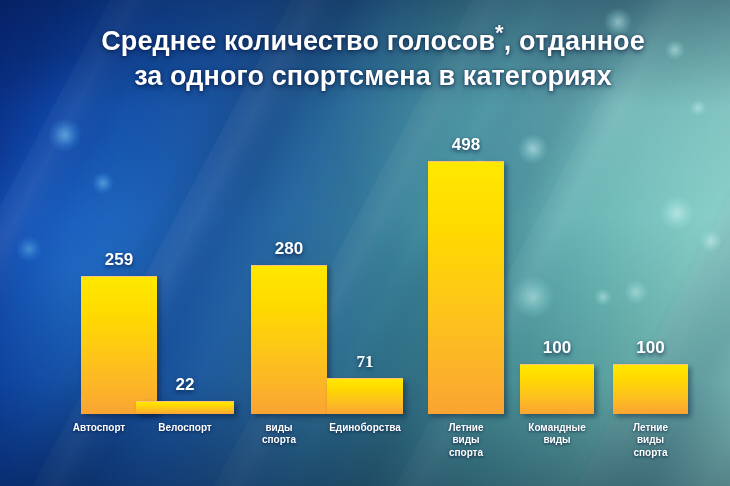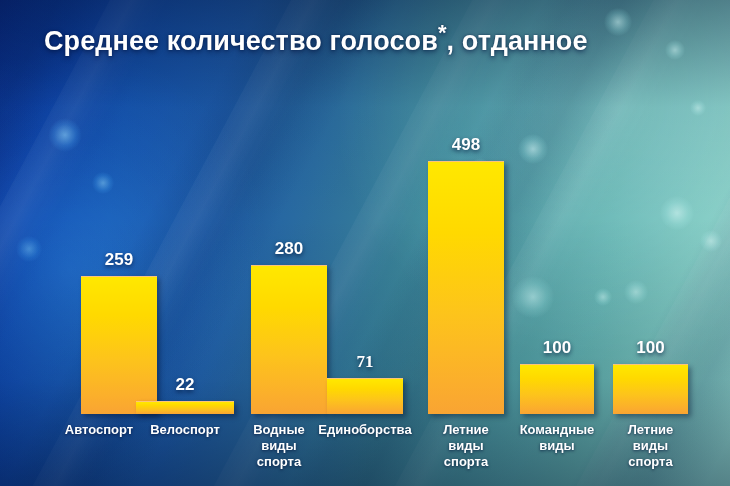--- a/index.html
+++ b/index.html
@@ -95,20 +95,21 @@
       rgba(40,110,230,0.38) 0%,
       rgba(25,80,200,0.16) 45%,
       rgba(10,40,140,0.0) 75%);
     mix-blend-mode: screen;
   }
 
   
   .title {
     position: absolute;
     left: 0; right: 0; top: 24px;
+    text-align: center;
     color: #ffffff;
     font-size: 27px;
     font-weight: bold;
     line-height: 1.30;
     letter-spacing: .1px;
     text-shadow: 0 2px 5px rgba(0,18,60,0.65), 0 0 2px rgba(0,20,60,0.5);
     padding: 0 28px;
     z-index: 6;
     margin-left: 16px;
   }
@@ -143,21 +144,21 @@
     font-weight: bold;
     text-shadow: 0 2px 4px rgba(0,18,55,0.70);
     white-space: nowrap;
   }
   .bar-label {
     position: absolute;
     left: -14px; right: -14px;
     top: 100%;
     margin-top: 8px;
     color: #ffffff;
-    font-size: 13px;
+    font-size: 10px;
     font-weight: bold;
     line-height: 1.23;
     text-shadow: 0 1px 3px rgba(0,18,55,0.75);
   }
 </style>
 </head>
 <body>
 
 <div id="stage">
 
@@ -177,20 +178,21 @@
   <div class="glow" style="left:518px; top:134px; width:30px; height:30px; background:radial-gradient(circle,rgba(205,255,252,0.52) 0%,rgba(130,225,220,0.20) 46%,rgba(0,0,0,0) 72%);"></div>
   <div class="glow" style="left:660px; top:196px; width:34px; height:34px; background:radial-gradient(circle,rgba(205,255,252,0.48) 0%,rgba(130,225,220,0.18) 46%,rgba(0,0,0,0) 72%);"></div>
   <div class="glow" style="left:700px; top:230px; width:22px; height:22px; background:radial-gradient(circle,rgba(205,255,252,0.42) 0%,rgba(130,225,220,0.16) 48%,rgba(0,0,0,0) 72%);"></div>
   <div class="glow" style="left:512px; top:276px; width:42px; height:42px; background:radial-gradient(circle,rgba(200,255,252,0.46) 0%,rgba(130,225,220,0.17) 46%,rgba(0,0,0,0) 72%);"></div>
   <div class="glow" style="left:594px; top:288px; width:18px; height:18px; background:radial-gradient(circle,rgba(205,255,252,0.42) 0%,rgba(130,225,220,0.15) 48%,rgba(0,0,0,0) 72%);"></div>
   <div class="glow" style="left:624px; top:280px; width:24px; height:24px; background:radial-gradient(circle,rgba(205,255,252,0.40) 0%,rgba(130,225,220,0.15) 48%,rgba(0,0,0,0) 72%);"></div>
   <div class="glow" style="left:470px; top:158px; width:20px; height:20px; background:radial-gradient(circle,rgba(190,250,250,0.38) 0%,rgba(120,215,215,0.14) 48%,rgba(0,0,0,0) 72%);"></div>
 
   <div class="title">
     <div>Среднее количество голосов<span class="ast">*</span>, отданное</div>
+    <div>за одного спортсмена в категориях</div>
   </div>
 
   <div class="plot">
 
     <div class="bar-group" style="left:41px; width:76px;padding-left:40px;">
       <div class="bar" style="height:137px;">
         <span class="bar-value">259</span>
       </div>
       <div class="bar-label">
         <div>Автоспорт</div>
@@ -204,21 +206,20 @@
       <div class="bar-label">
         <div>Велоспорт</div>
       </div>
     </div>
 
     <div class="bar-group" style="left:231px; width:76px;padding-left:20px;">
       <div class="bar" style="height:148px;">
         <span class="bar-value">280</span>
       </div>
       <div class="bar-label">
-        <div>Водные</div>
         <div>виды</div>
         <div>спорта</div>
       </div>
     </div>
 
     <div class="bar-group" style="left:327px; width:76px;">
       <div class="bar" style="height:35px;font-family:Liberation Serif, serif;">
         <span class="bar-value">71</span>
       </div>
       <div class="bar-label">

